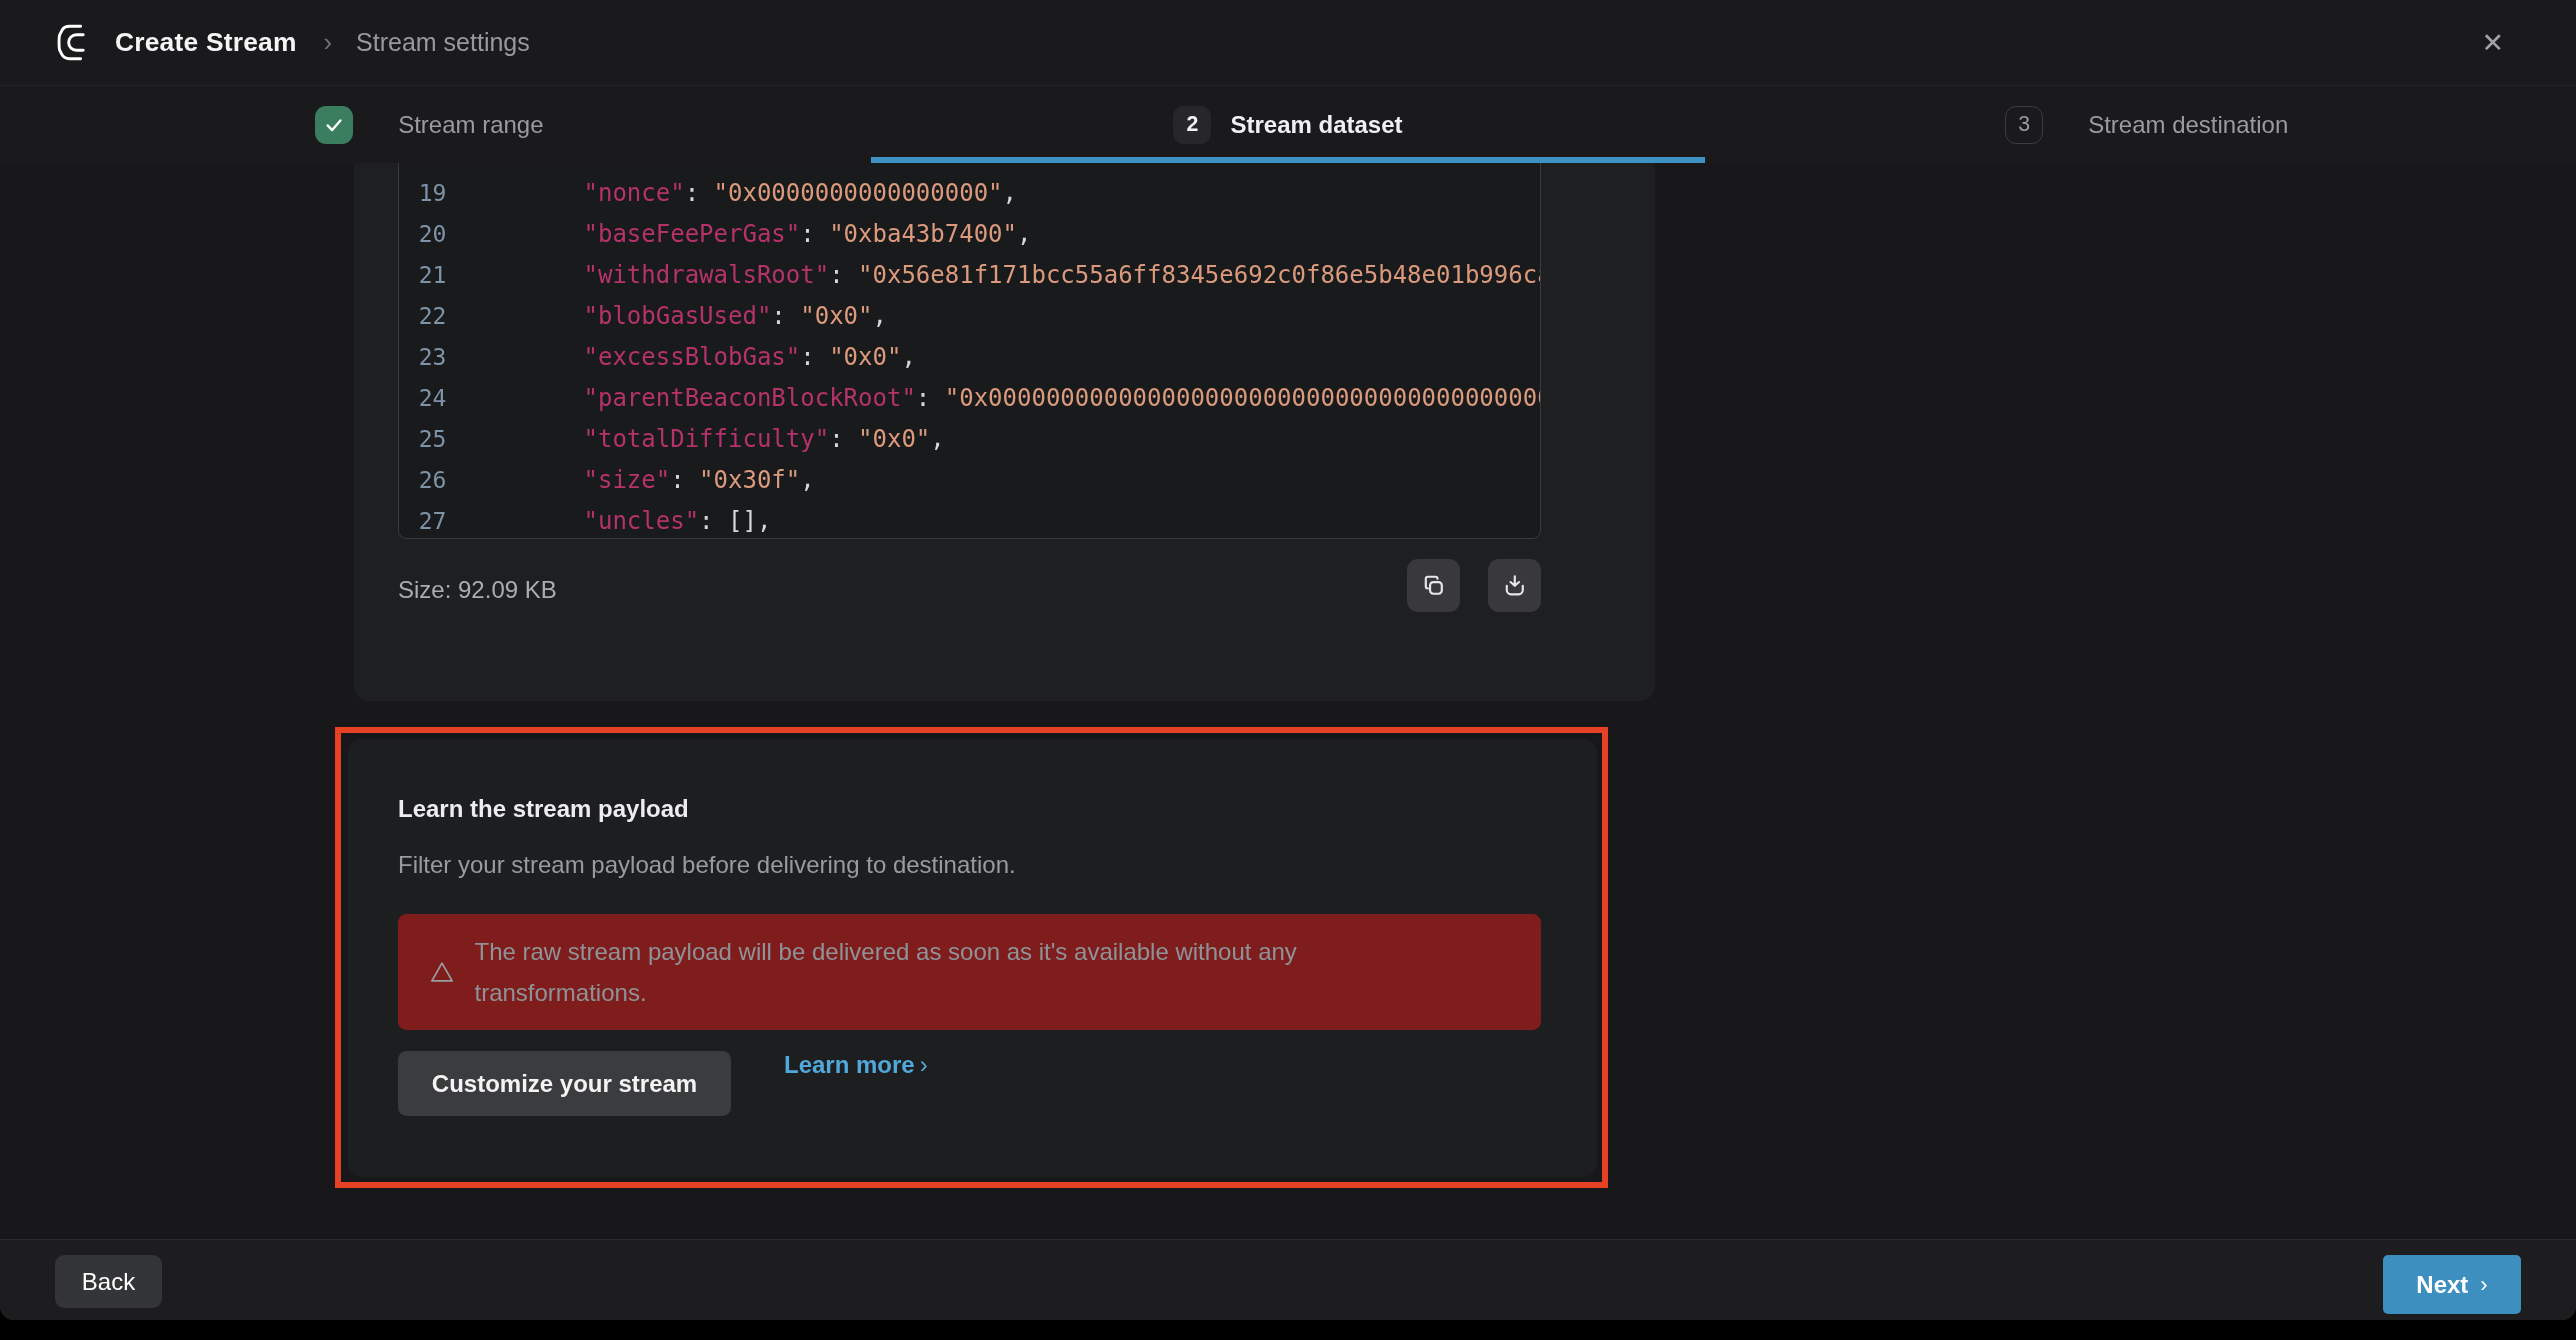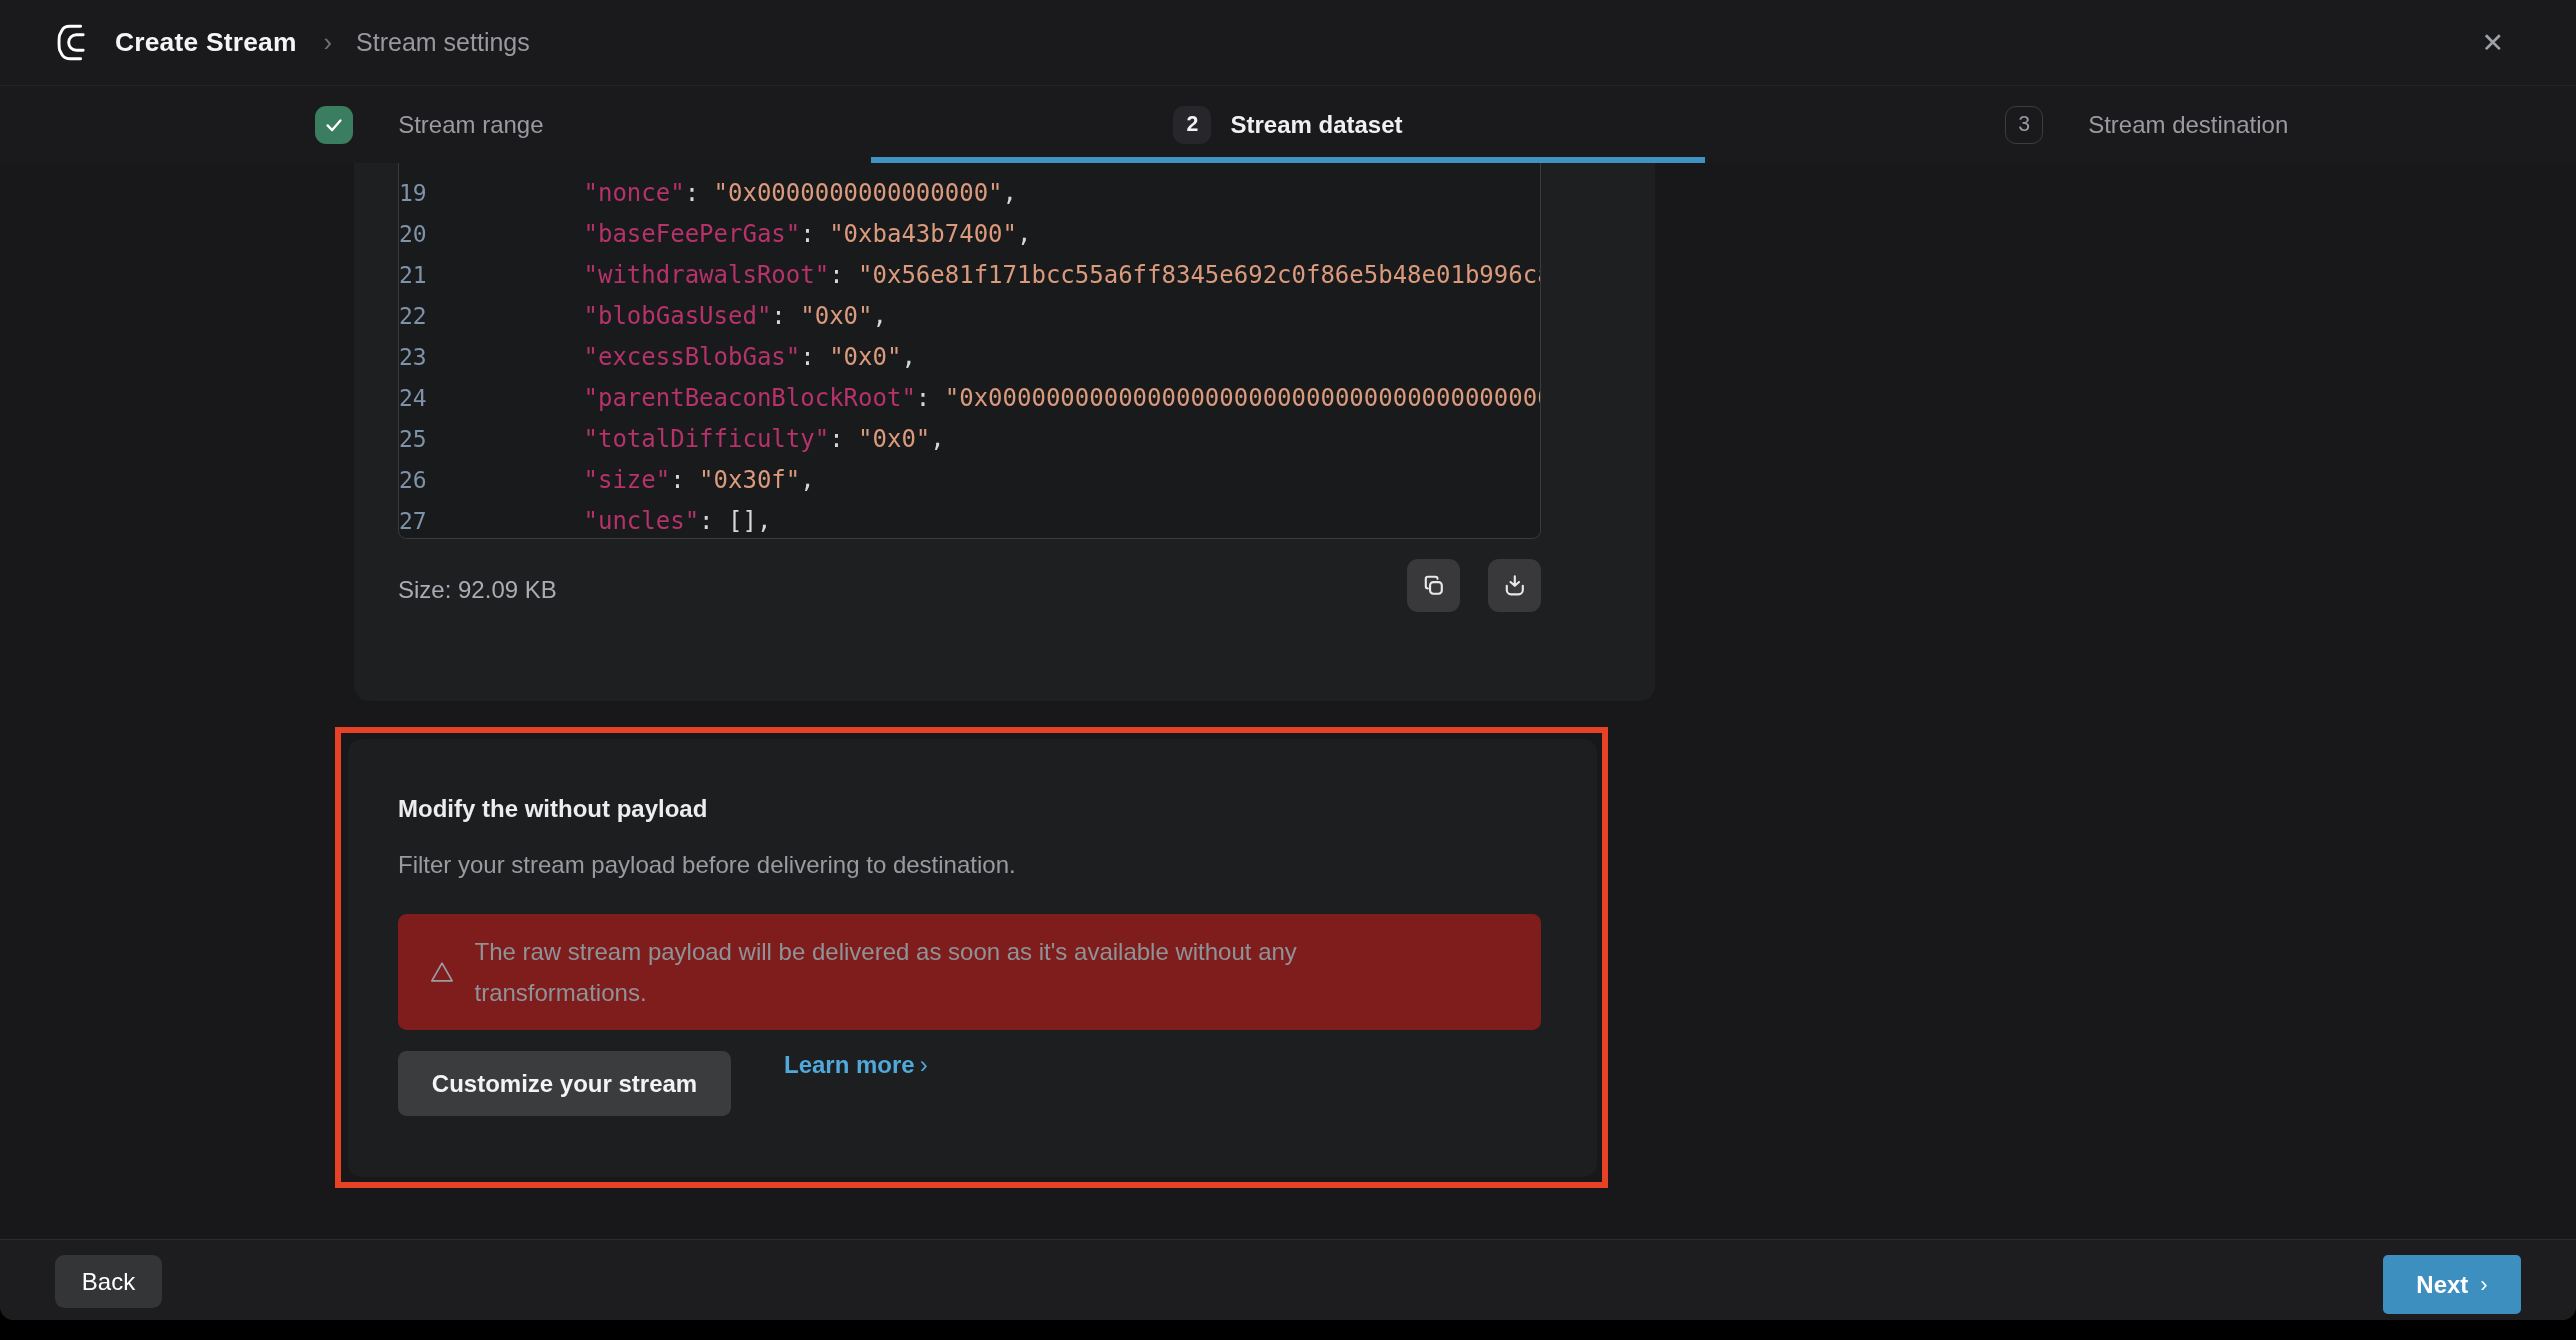--- a/index.html
+++ b/index.html
@@ -31,21 +31,21 @@
   .step-label-active { color:#f0f0f2; font-size:24px; font-weight:bold; }
   .step-active::after { content:""; position:absolute; left:12.8px; right:12.8px; bottom:0; height:6px; background:#3e93c2; }
   .check-svg { width:22px; height:22px; }
 
   
   .card1 { position:absolute; left:354px; top:101px; width:1301px; height:600px; background:#1e1f21;
            border-radius:15.4px; z-index:1; }
   .codeblock { position:absolute; left:398px; top:119px; width:1143px; height:420px; background:#191a1c;
                border:1.7px solid #3a3b3d; border-radius:8.5px; overflow:hidden; z-index:1; padding-top:12px; }
   .code-line { display:flex; height:41px; line-height:41px; font-family:"DejaVu Sans Mono", monospace; font-size:24px; white-space:pre; }
-  .ln { width:67px; text-align:left; color:#7e93a8; flex:0 0 auto; font-size:23px; }
+  .ln { width:67px; text-align:center; color:#7e93a8; flex:0 0 auto; font-size:23px; }
   .code-text { margin-left:8.5px; padding-left:109px; flex:1 1 auto; overflow:hidden; white-space:pre; }
   .tok-key { color:#b5326b; }
   .tok-val { color:#dc9a7d; }
   .tok-p   { color:#d5d8da; }
 
   .size-label { position:absolute; left:398px; top:563px; height:53px; display:flex; align-items:center;
                 color:#a9adb3; font-size:24px; z-index:2; }
   .icon-btn { position:absolute; top:559px; width:53px; height:53px; background:#39393b; border-radius:11px;
               display:flex; align-items:center; justify-content:center; z-index:2; }
   .icon-btn svg { width:25.6px; height:25.6px; }
@@ -141,21 +141,21 @@
   <div class="icon-btn" id="download-btn">
     <svg viewBox="0 0 24 24" fill="none">
       <path d="M12 3 V12 M12 12 L8 8.5 M12 12 L16 8.5" stroke="#e8e8ea" stroke-width="2" stroke-linecap="round" stroke-linejoin="round"></path>
       <path d="M4.5 12 V16 C4.5 18.2 6.3 20 8.5 20 H15.5 C17.7 20 19.5 18.2 19.5 16 V12" stroke="#e8e8ea" stroke-width="2" stroke-linecap="round"></path>
     </svg>
   </div>
 
   <div class="red-box"></div>
 
   <div class="card2"></div>
-  <div class="payload-title">Modify the without payload</div>
+  <div class="payload-title">Learn the stream payload</div>
   <div class="payload-sub">Filter your stream payload before delivering to destination.</div>
 
   <div class="warnbox">
     <svg class="warn-icon" viewBox="0 0 28 26" fill="none">
       <path d="M14 2.5 L26 23.5 H2 Z" stroke="#9a9ea3" stroke-width="2" stroke-linejoin="round"></path>
     </svg>
     <div class="warn-text">The raw stream payload will be delivered as soon as it's available without any transformations.</div>
   </div>
 
   <button class="customize-btn">Customize your stream</button>

